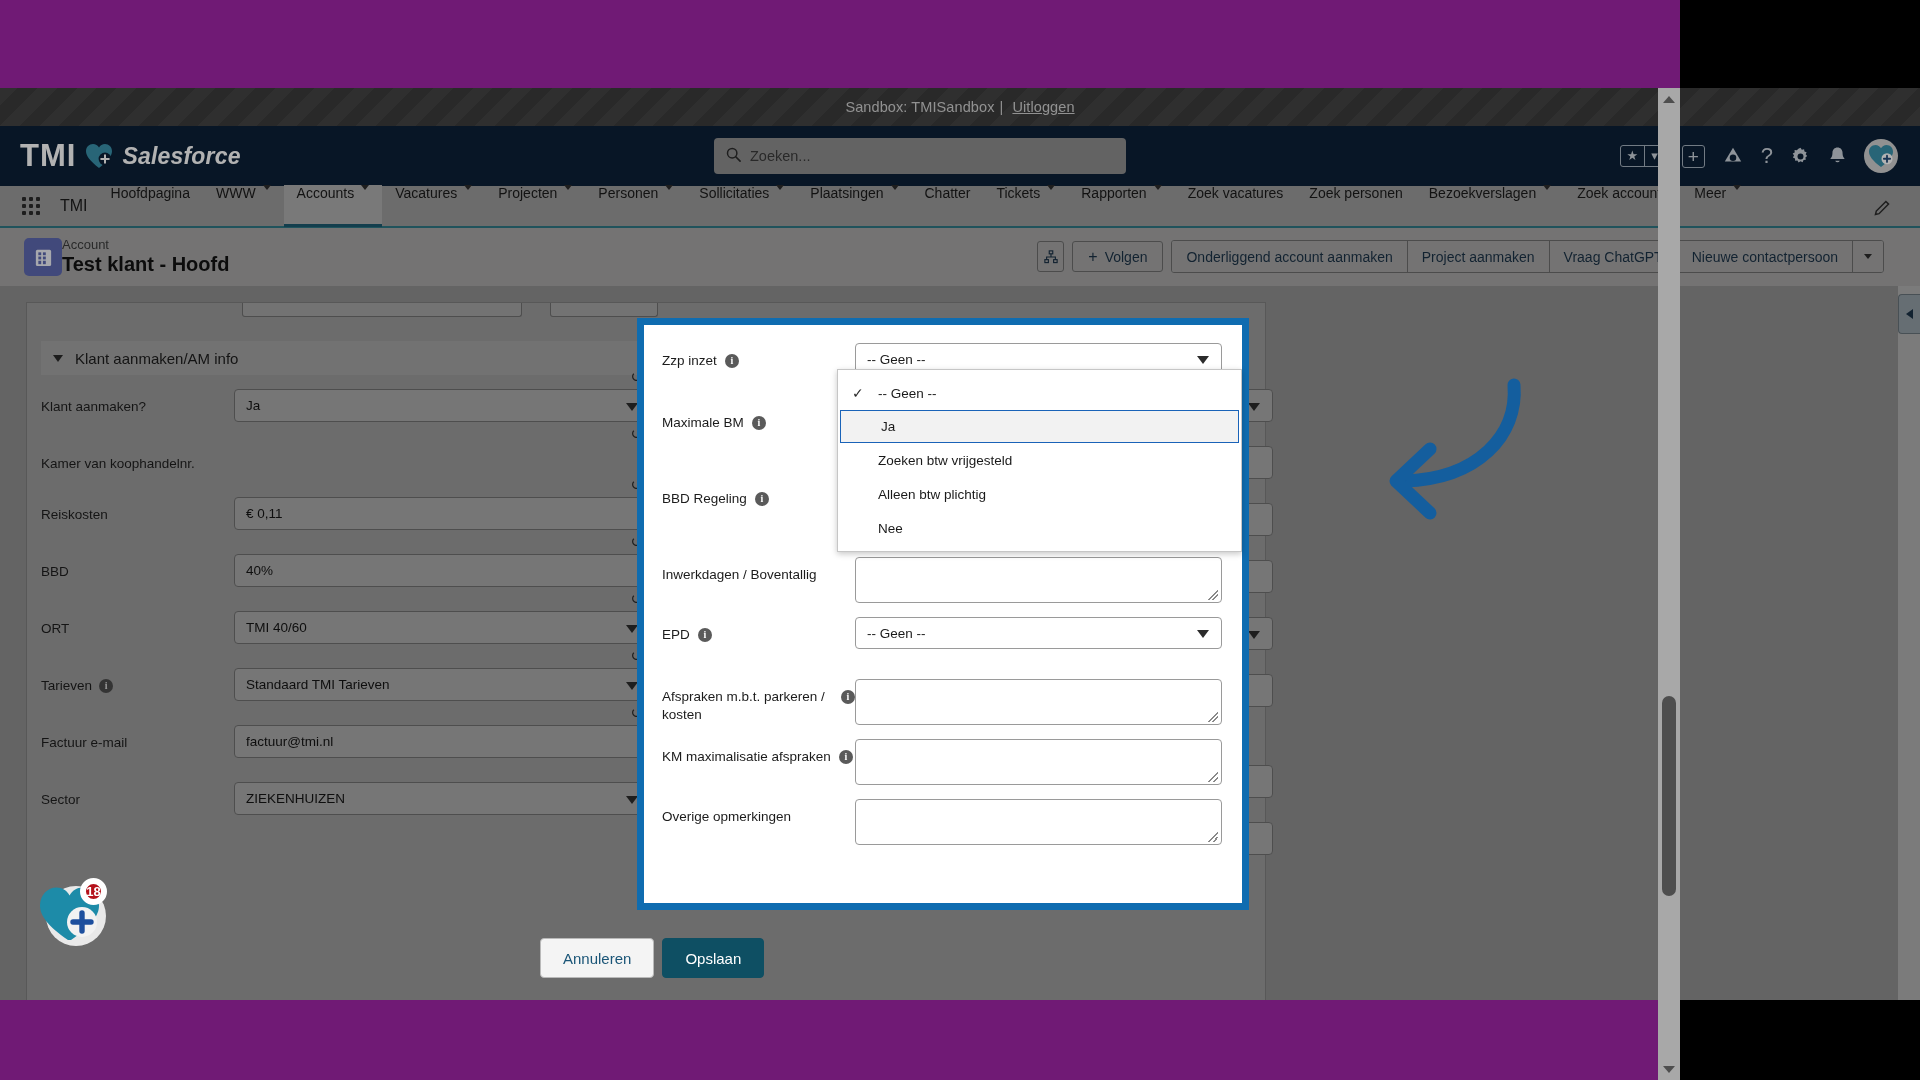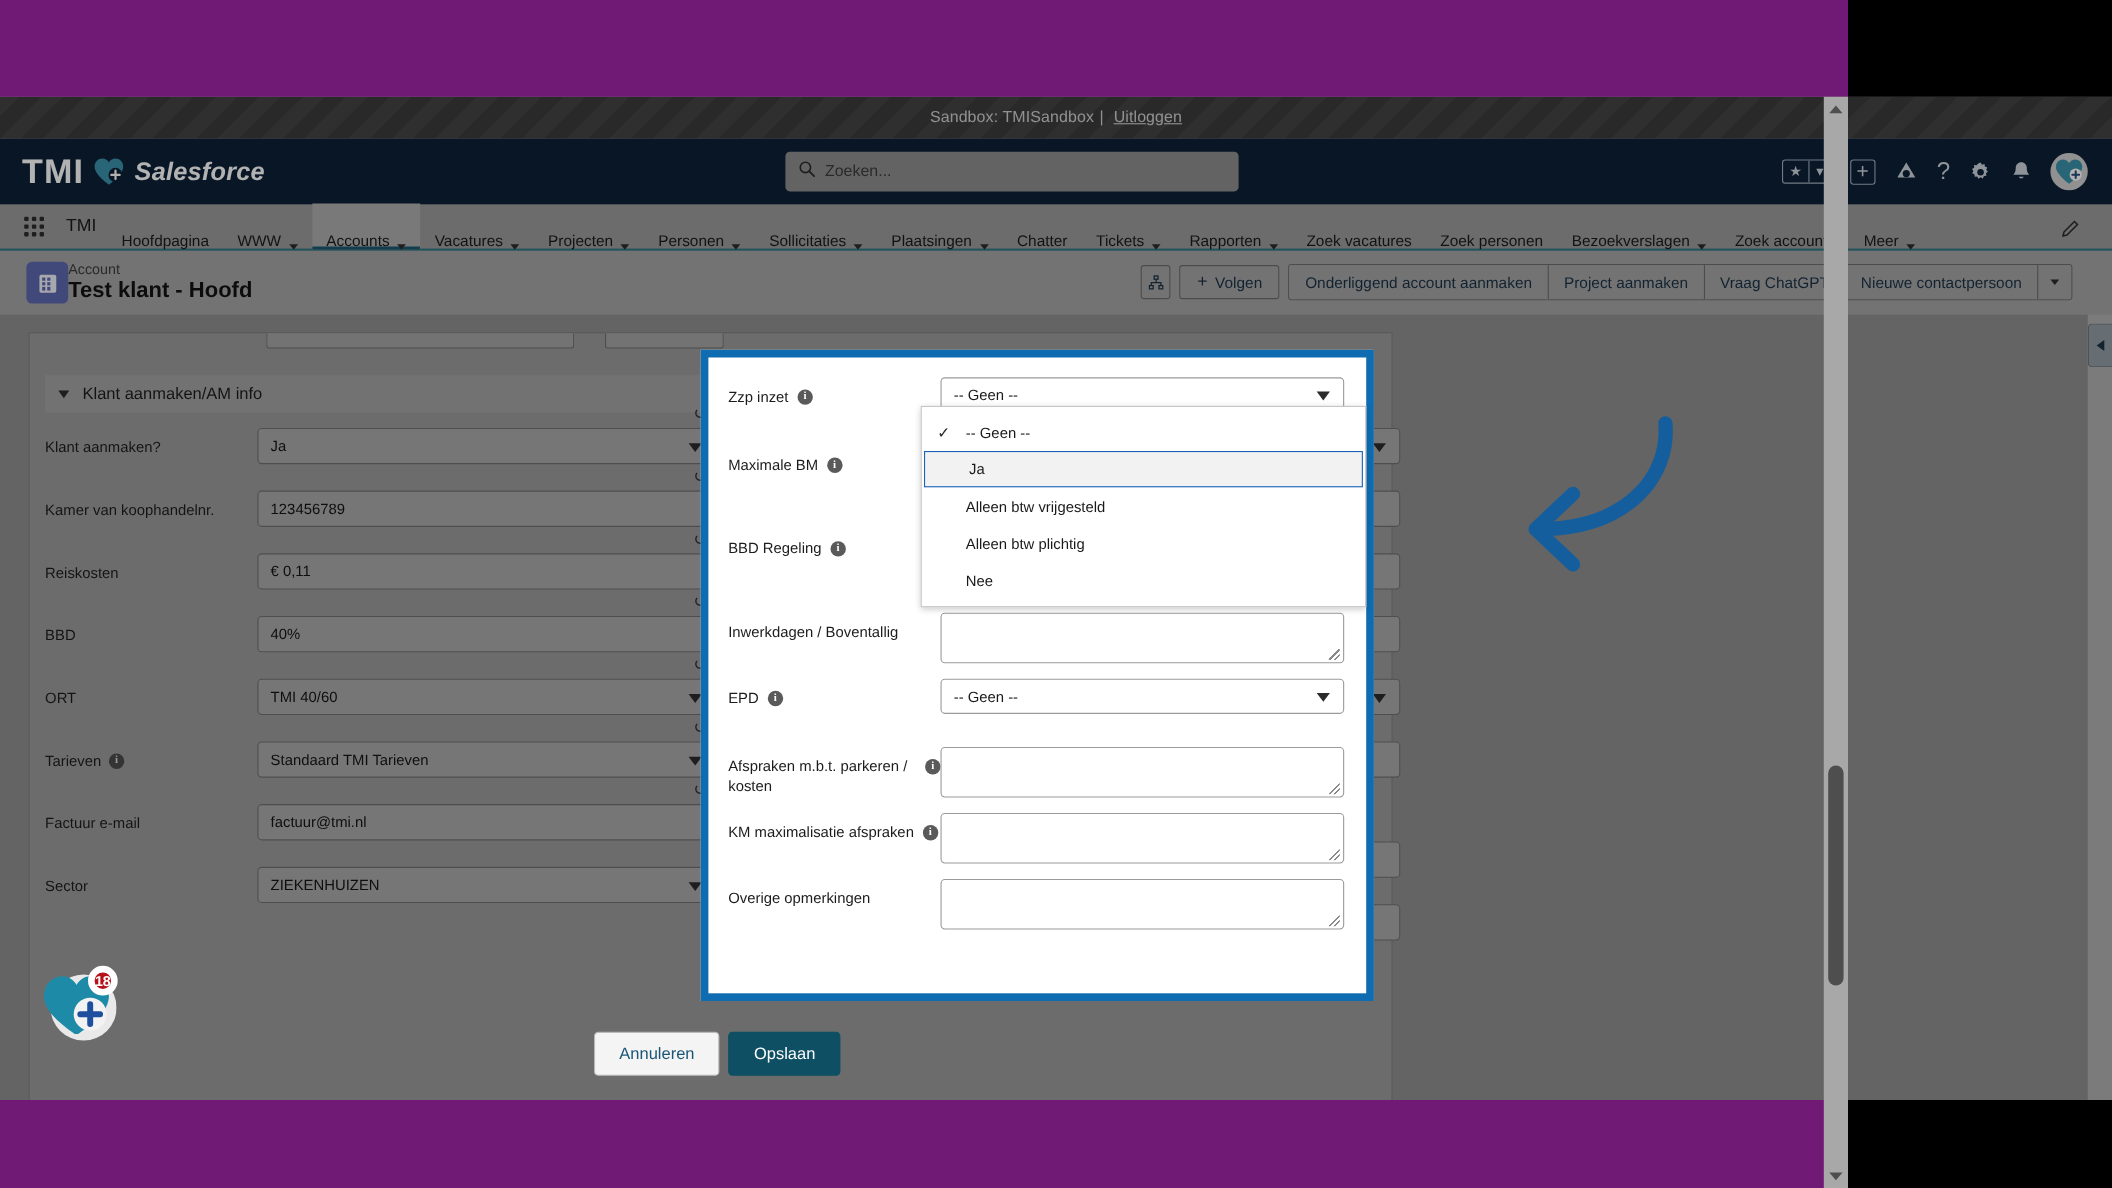--- a/index.html
+++ b/index.html
@@ -109,21 +109,21 @@
     margin-left: 22px; width: 22px; height: 22px;
     display: grid; grid-template-columns: repeat(3, 4px);
     grid-template-rows: repeat(3, 4px); gap: 3px; align-content: center;
   }
   #app-launcher i { background: #2b2b2b; border-radius: 1px; display:block; width:4px; height:4px;}
   #app-name {
     margin-left: 16px; margin-right: 10px;
     font-size: 16px; color: #1a1a1a; font-weight: 400;
   }
   .nav-item {
-    height: 42px; display: flex; align-items: flex-end; gap: 7px;
+    height: 42px; display: flex; align-items: flex-start; gap: 7px;
     padding: 0 13px; font-size: 14px; color: #1a1a1a; cursor: pointer;
     white-space: nowrap;
   }
   .nav-item.active { background: #adadad; box-shadow: inset 0 -3px 0 #0b5d78; }
   .caret-dn {
     width: 0; height: 0;
     border-left: 4.5px solid transparent; border-right: 4.5px solid transparent;
     border-top: 5.5px solid #2b2b2b;
   }
   #nav-pencil { position: absolute; right: 28px; top: 12px; color: #2b2b2b; }
@@ -571,25 +571,20 @@
                   </div>
                 </div>
               </div>
             </div>
             <div style="margin-bottom: 24px;">
               <div class="fld">
                 <span class="undo">↺</span>
                 <div class="lbl">
                   <span class="txt">Kamer van koophandelnr.</span>
                 </div>
-                <div class="ctrl">
-                  <div class="inp">
-                    <span>123456789</span>
-                  </div>
-                </div>
               </div>
             </div>
             <div style="margin-bottom: 24px;">
               <div class="fld">
                 <span class="undo">↺</span>
                 <div class="lbl">
                   <span class="txt">Reiskosten</span>
                 </div>
                 <div class="ctrl">
                   <div class="inp">
@@ -873,21 +868,21 @@
           <div class="dd-opt">
             <span class="check">✓</span>
             <span>-- Geen --</span>
           </div>
           <div class="dd-opt focused">
             <span class="check"></span>
             <span>Ja</span>
           </div>
           <div class="dd-opt">
             <span class="check"></span>
-            <span>Alleen btw vrijgesteld</span>
+            <span>Zoeken btw vrijgesteld</span>
           </div>
           <div class="dd-opt">
             <span class="check"></span>
             <span>Alleen btw plichtig</span>
           </div>
           <div class="dd-opt">
             <span class="check"></span>
             <span>Nee</span>
           </div>
         </div>

